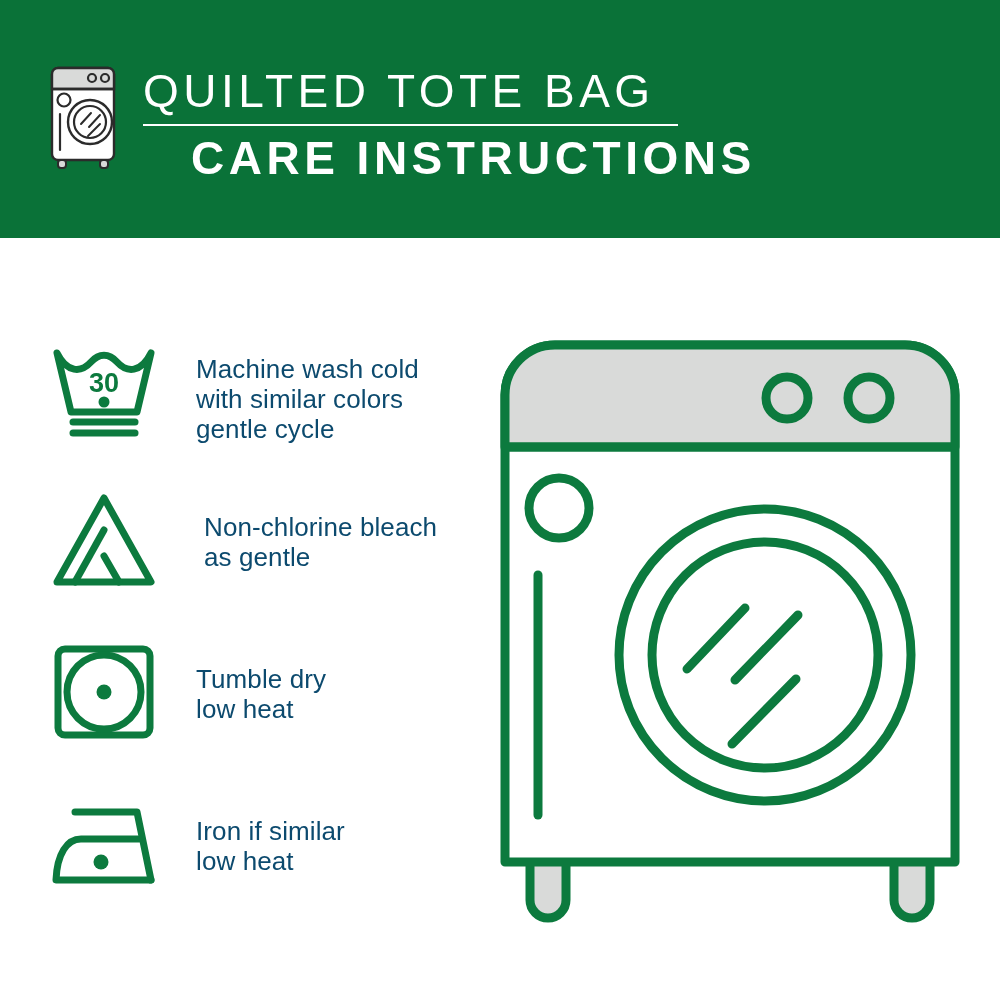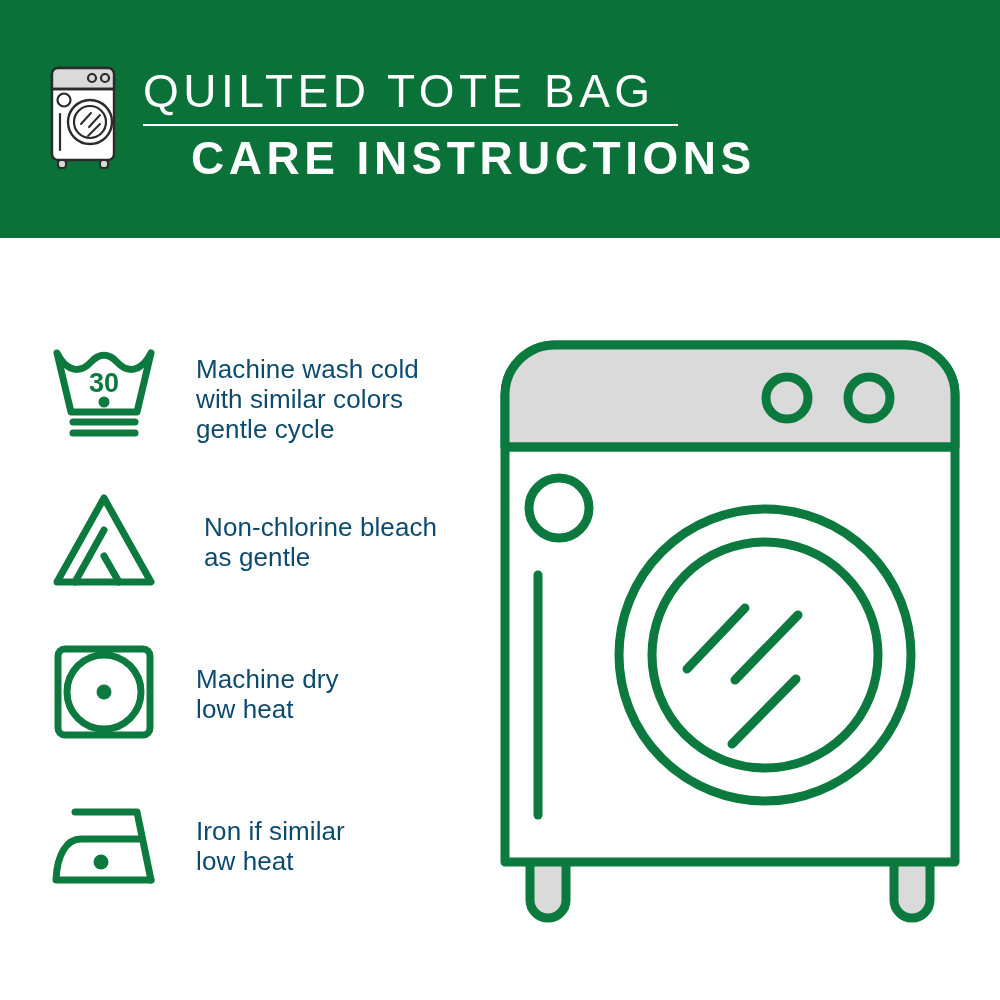--- a/index.html
+++ b/index.html
@@ -203,21 +203,21 @@
     <div class="care-symbol">
       <svg width="112" height="100" viewBox="0 0 112 100" xmlns="http://www.w3.org/2000/svg">
         <g fill="none" stroke="#0c7a3e" stroke-width="7" stroke-linejoin="round">
           <rect x="7" y="7" width="92" height="86" rx="7"></rect>
           <circle cx="53" cy="50" r="37"></circle>
         </g>
         <circle cx="53" cy="50" r="7.5" fill="#0c7a3e"></circle>
       </svg>
     </div>
     <div class="care-text">
-      <div>Machine dry</div>
+      <div>Tumble dry</div>
       <div>low heat</div>
     </div>
   </div>
 
   <div class="care-row row-iron">
     <div class="care-symbol">
       <svg width="112" height="100" viewBox="0 0 112 100" xmlns="http://www.w3.org/2000/svg">
         <g fill="none" stroke="#0c7a3e" stroke-width="7" stroke-linecap="round" stroke-linejoin="round">
 
           <path d="M24 18 L86 18 L100 86"></path>

